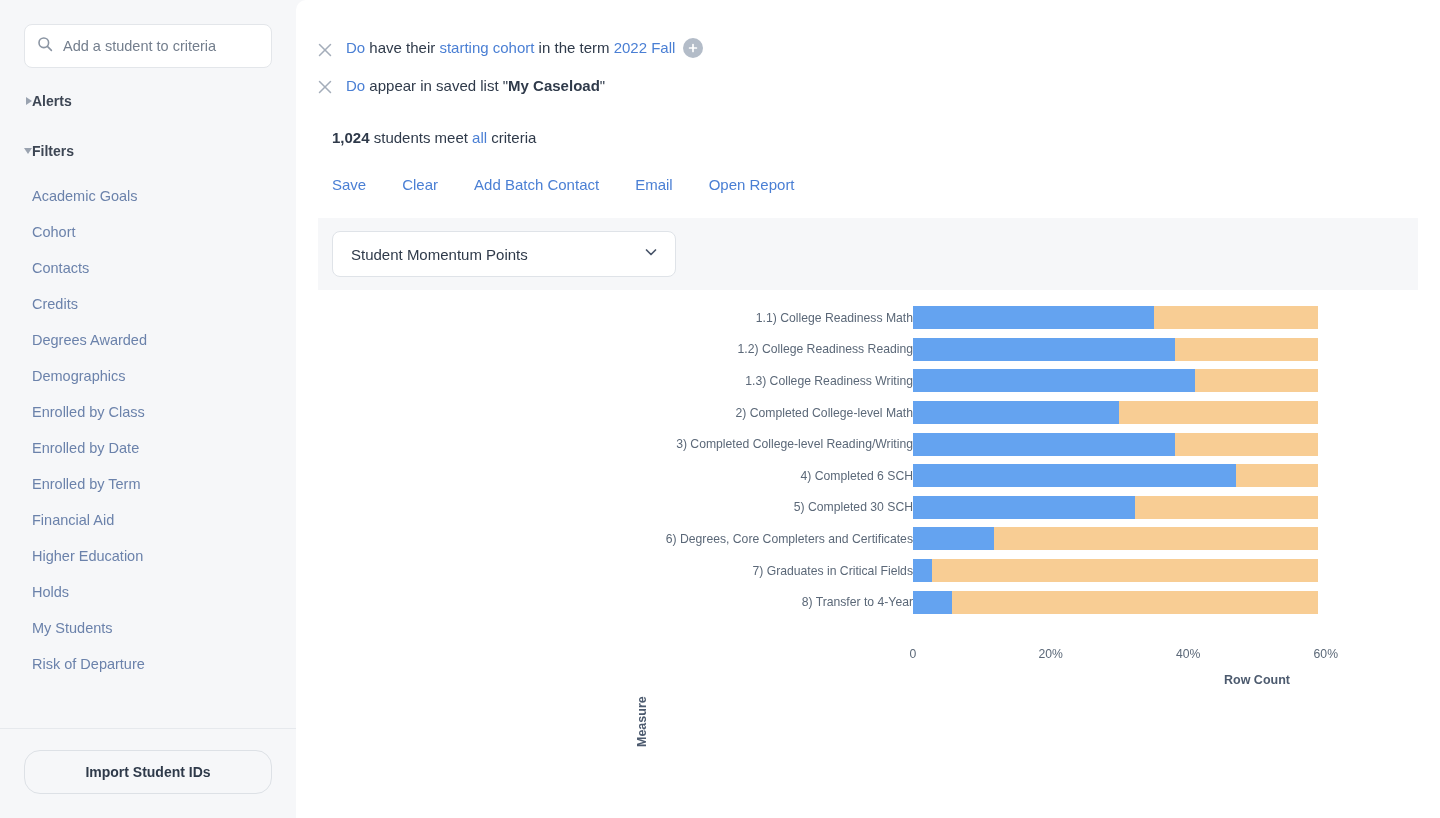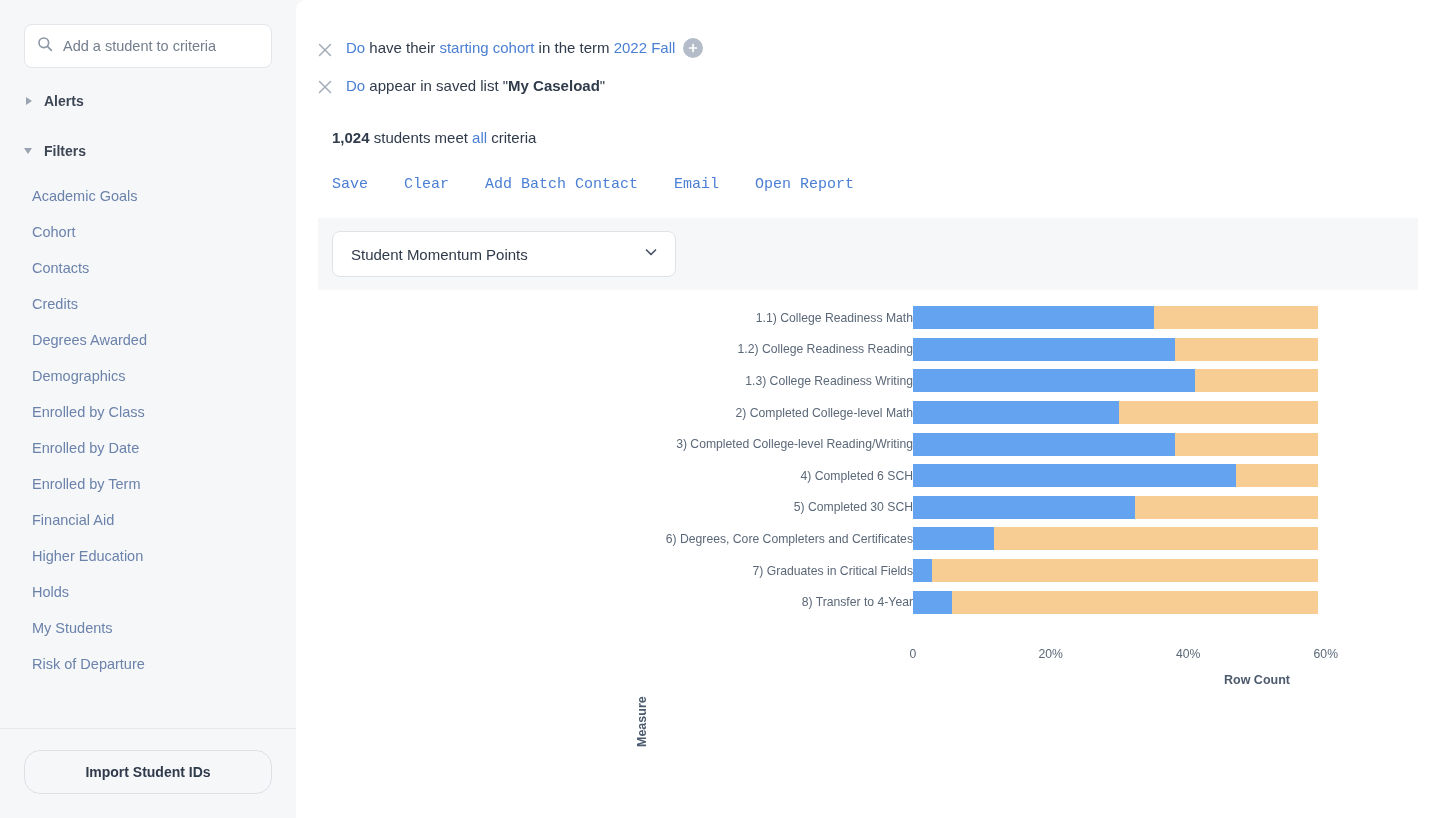--- a/index.html
+++ b/index.html
@@ -26,21 +26,21 @@
   }
   .search-box svg { flex: 0 0 16px; }
   .search-input {
     border: none; outline: none; background: transparent;
     font-family: "Liberation Sans", sans-serif;
     font-size: 14.5px; color: #3d4654; width: 100%;
   }
   .search-input::placeholder { color: #737e8d; }
 
   .section-head {
-    display: flex; align-items: center; gap: 12px;
+    display: flex; align-items: center; 
     padding: 0 24px; height: 34px; margin-top: 16px;
     cursor: pointer;
   }
   .section-head .caret {
     width: 0; height: 0; flex: 0 0 auto;
   }
   .caret.collapsed {
     border-left: 6px solid #9aa3b0;
     border-top: 4.5px solid transparent;
     border-bottom: 4.5px solid transparent;
@@ -111,21 +111,20 @@
 
   .meet-line {
     font-size: 15px; color: #2f3a4a;
     padding: 26px 0 0 36px;
   }
 
   .actions {
     display: flex; align-items: center; gap: 36px;
     padding: 30px 16px 0 36px;
     font-size: 15px;
-    font-family: Liberation Mono, monospace;
   }
   .action-link { color: #4a7fd4; cursor: pointer; }
 
   
   .selector-strip {
     margin: 25px 22px 0 22px;
     height: 72px; background: #f6f7f9;
     display: flex; align-items: center;
     padding-left: 14px;
   }

